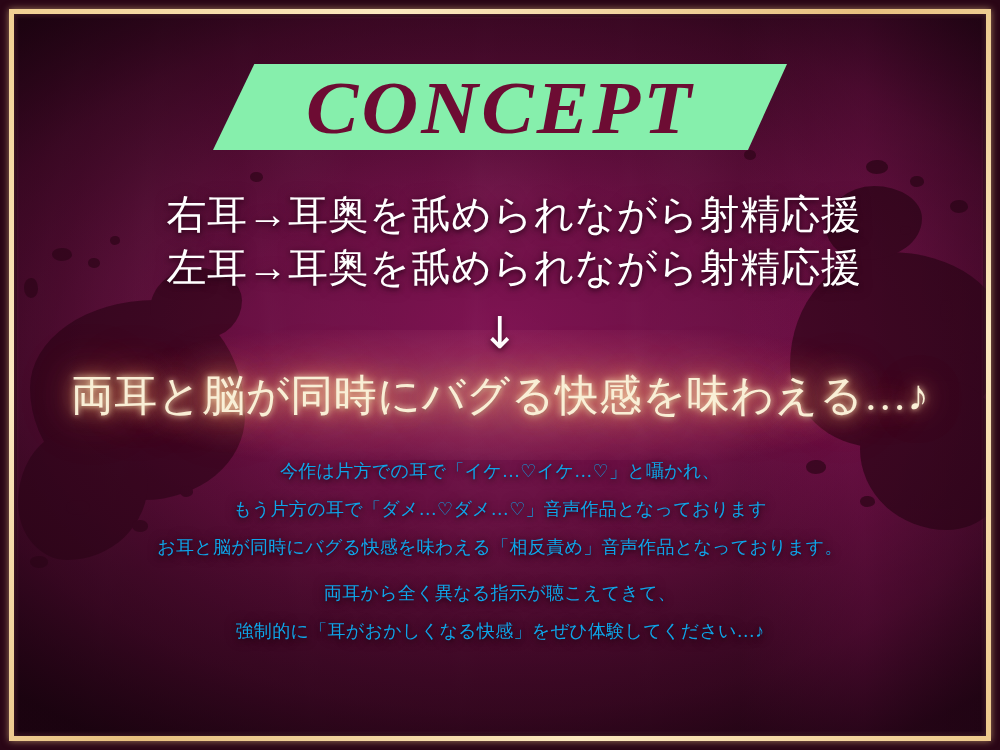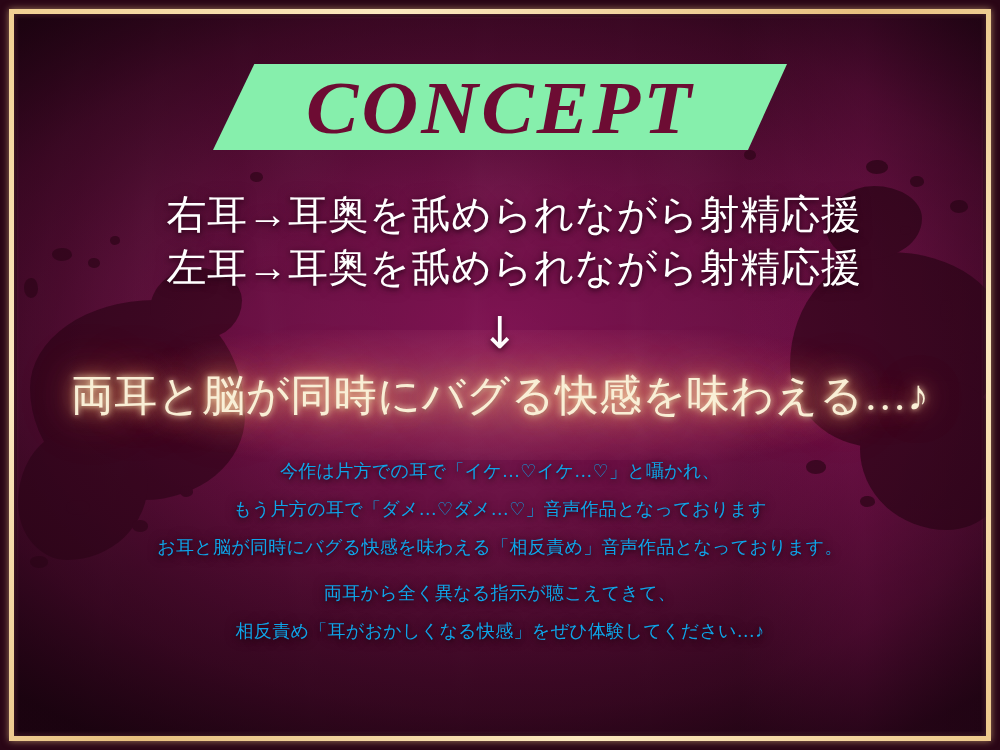--- a/index.html
+++ b/index.html
@@ -303,21 +303,21 @@
     </div>
 
     <div class="para para-1">
       <div class="body-line">今作は片方での耳で「イケ…♡イケ…♡」と囁かれ、</div>
       <div class="body-line">もう片方の耳で「ダメ…♡ダメ…♡」音声作品となっております</div>
       <div class="body-line">お耳と脳が同時にバグる快感を味わえる「相反責め」音声作品となっております。</div>
     </div>
 
     <div class="para para-2">
       <div class="body-line">両耳から全く異なる指示が聴こえてきて、</div>
-      <div class="body-line">相反責め「耳がおかしくなる快感」をぜひ体験してください…♪</div>
+      <div class="body-line">強制的に「耳がおかしくなる快感」をぜひ体験してください…♪</div>
     </div>
 
   </div>
 
   <div class="frame-outer"></div>
   <div class="frame-gold"></div>
   <div class="frame-inner-dark"></div>
 
 </div>
 

